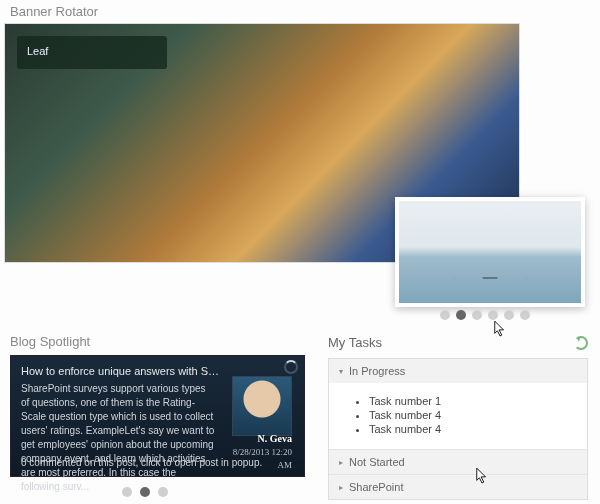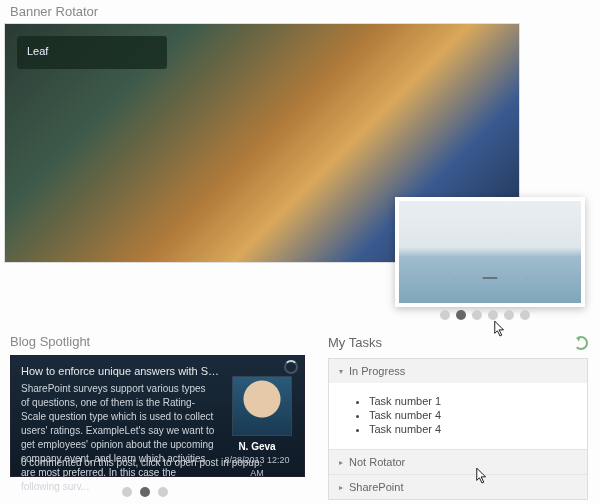--- a/index.html
+++ b/index.html
@@ -110,22 +110,22 @@
   }
   .blog .avatar {
     position: absolute;
     top: 20px; right: 12px;
     width: 60px; height: 60px;
     background: radial-gradient(circle at 50% 38%, #e6c9a8 0 18px, transparent 19px),
                 linear-gradient(#2b5a7a, #1a3a52);
     border: 1px solid #345;
   }
   .blog .author {
-    position: absolute; top: 84px; right: 12px; width: 70px;
-    text-align: center; font-size: 10px; color: #fff;
+    position: absolute; top: 76px; right: 12px; width: 70px;
+    text-align: right; font-size: 10px; color: #fff; font-family: Liberation Serif, serif;
   }
   .blog .author .date { color: #b8c0c8; font-size: 9px; }
   .blog .spinner {
     position: absolute; top: 4px; right: 6px;
     width: 14px; height: 14px;
     border: 2px solid rgba(255,255,255,0.2);
     border-top-color: rgba(255,255,255,0.8);
     border-radius: 50%;
   }
   .blog-dots {
@@ -239,21 +239,21 @@
     </div>
     <div class="acc-body">
       <ul>
         <li>Task number 1</li>
         <li>Task number 4</li>
         <li>Task number 4</li>
       </ul>
     </div>
     <div class="acc-head">
       <span class="tri">▸</span>
-      <span>Not Rotator</span>
+      <span>Not Started</span>
     </div>
     <div class="acc-head">
       <span class="tri">▸</span>
       <span>SharePoint</span>
     </div>
   </div>
 </div>
 <div class="cursor" style="top:467px;left:475px;">
   <svg viewBox="0 0 16 20">
       <path d="M2 1 L2 15 L5 12 L8 18 L10 17 L7 11 L12 11 Z" fill="#fff" stroke="#000" stroke-width="1"></path>

